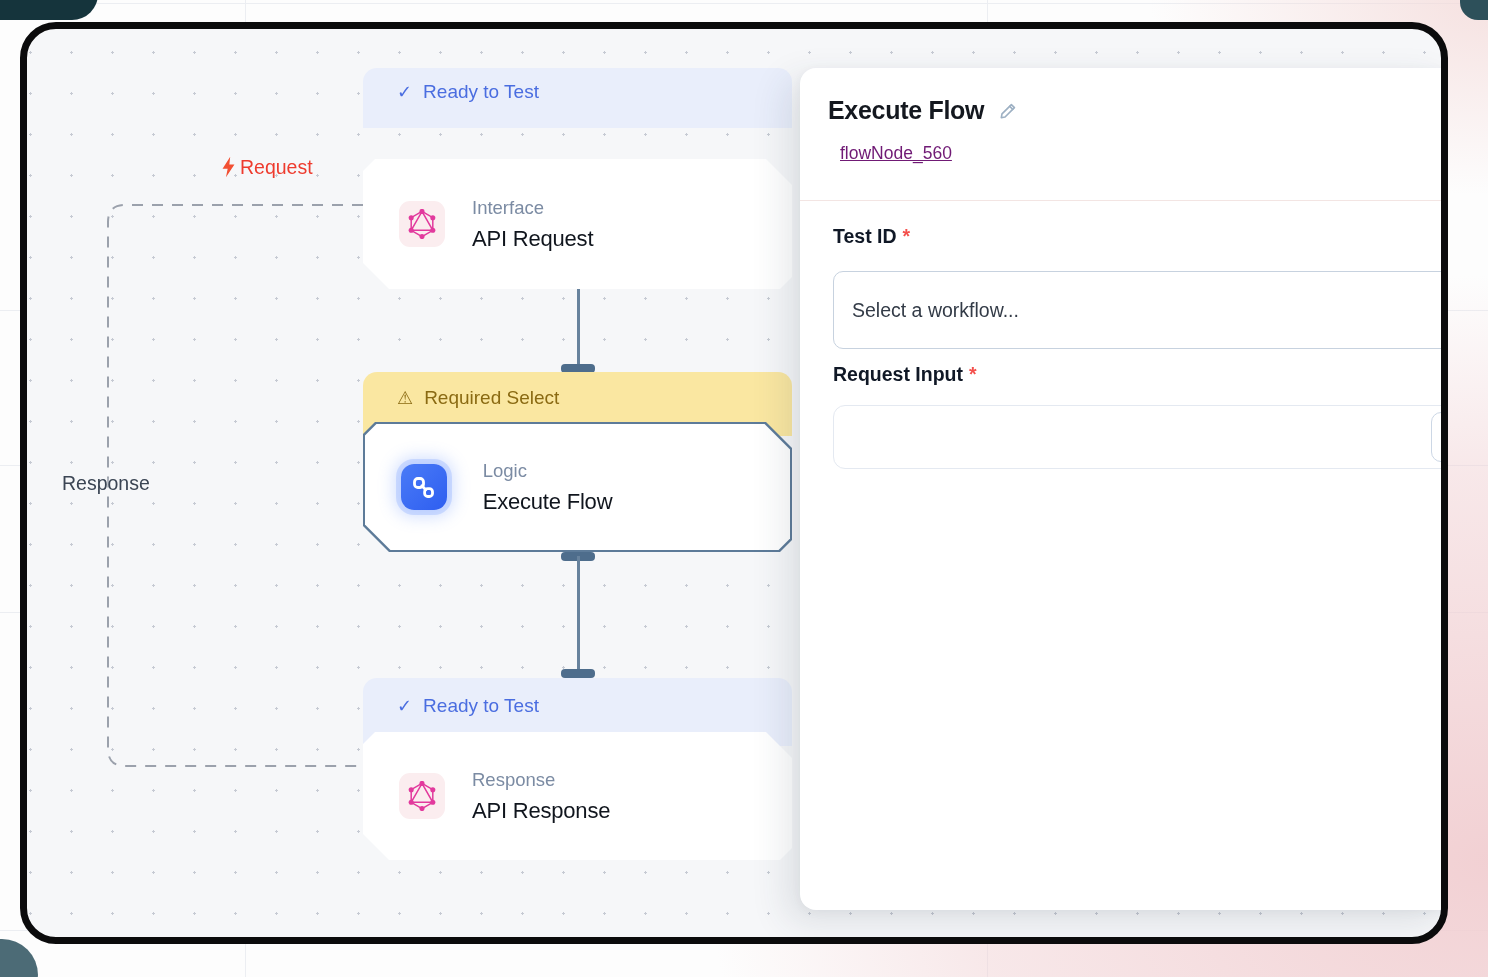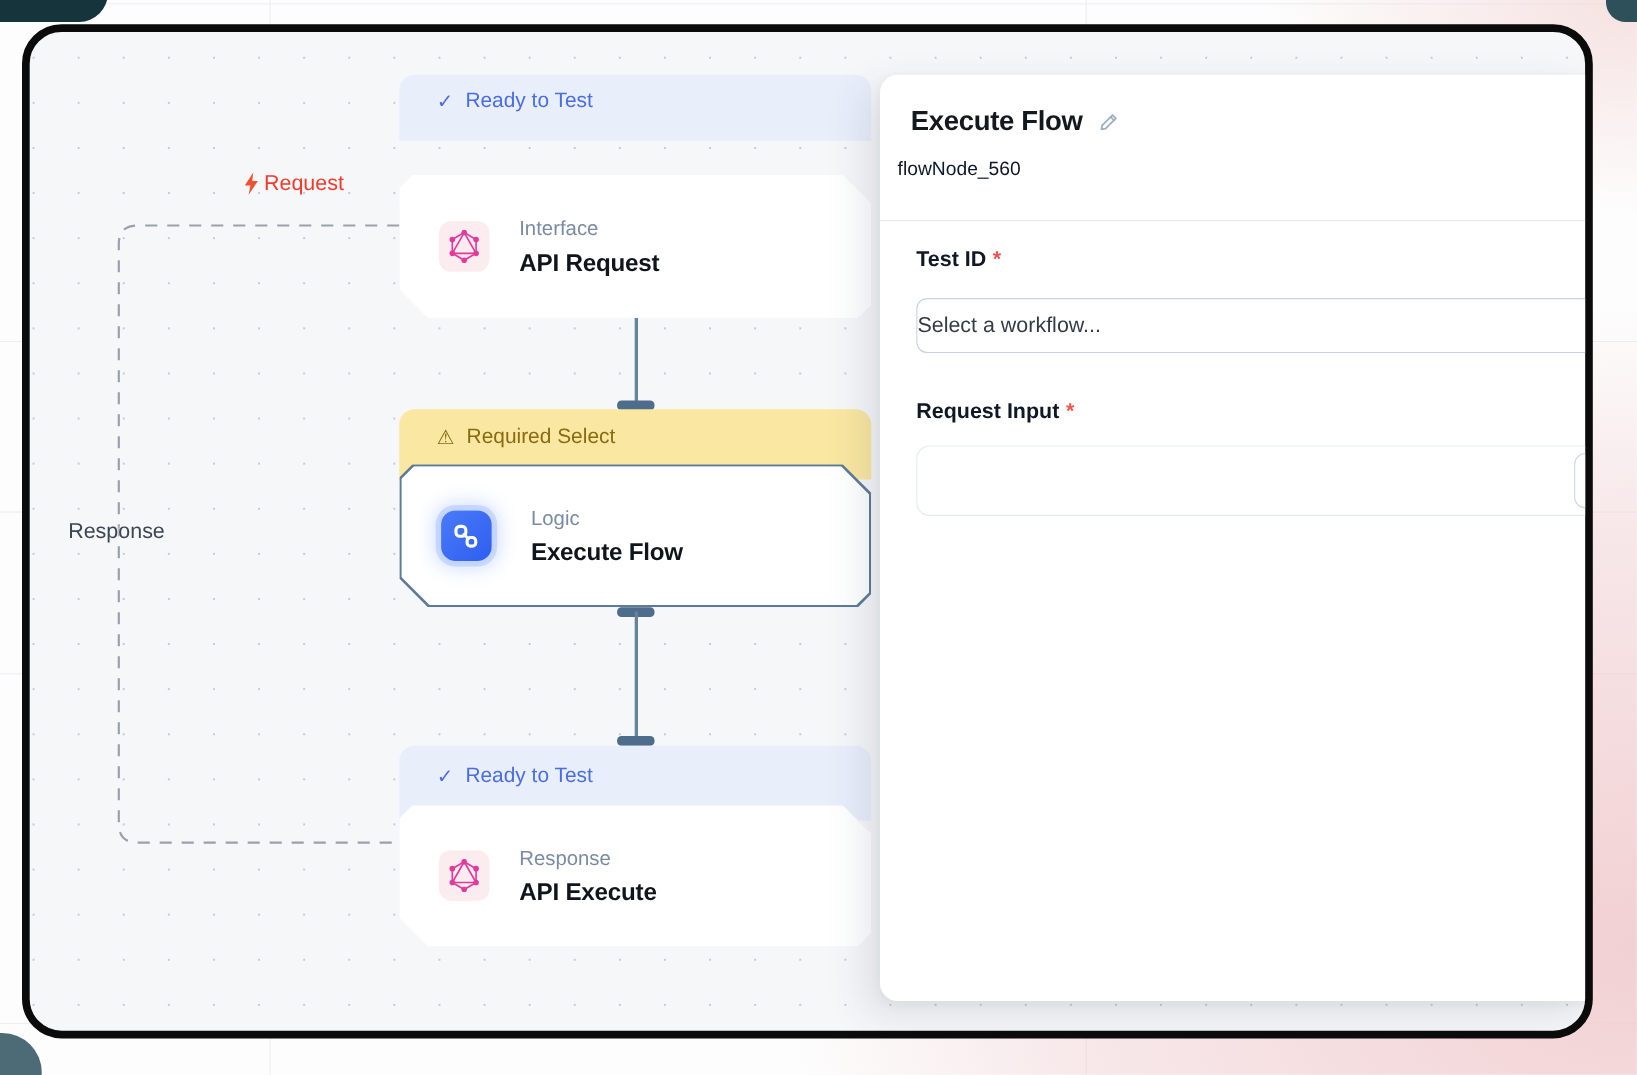--- a/index.html
+++ b/index.html
@@ -74,39 +74,39 @@
   .node2 .card-inner { inset:1.7px;gap:36px; }
 
   .n-icon { width:46px; height:46px; border-radius:11px; display:flex; align-items:center; justify-content:center; flex:0 0 auto; }
   .n-icon.pink { background:#fbedef; }
   .n-icon.pink svg { width:30px; height:30px; }
   .n-icon.blue { background:linear-gradient(135deg,#4a7bf7,#2e5ef0); border-radius:13px;
     box-shadow:0 0 0 5px rgba(95,140,255,.22), 0 0 16px 7px rgba(95,140,255,.28); }
   .n-icon.blue svg { width:27px; height:27px; }
 
   .n-text .cat { font-size:18.5px; color:#7b8ba3; margin-bottom:7px; }
-  .n-text .ttl { font-size:22px; font-weight:700; color:#10151d; letter-spacing:-0.2px; }
+  .n-text .ttl { font-size:22px; font-weight:400; color:#10151d; letter-spacing:-0.2px; }
 
   
   .panel { position:absolute; left:773px; top:39px; width:655px; height:842px; background:#ffffff;
     border-radius:16px; box-shadow:-14px 12px 36px rgba(45,55,75,.12), 0 2px 10px rgba(45,55,75,.05); z-index:10; }
   .p-head { position:absolute; left:28px; top:28px; display:flex; align-items:center; gap:13px; }
   .p-head h1 { font-size:25px; font-weight:600; color:#14181f; letter-spacing:-0.3px; }
   .pencil { display:flex; cursor:pointer; }
   .pencil svg { width:23px; height:23px; }
-  .node-id { position:absolute; left:16px; top:75px; font-size:17.5px; color:#0f172a; }
+  .node-id { position:absolute; left:40px; top:75px; font-size:17.5px; color:#701a75;text-decoration:underline; }
   .divider { position:absolute; left:0; right:0; top:132px; height:1px; background:#f3e5e3; }
 
   .f-label { position:absolute; left:33px; font-size:19.5px; font-weight:600; color:#101826; }
   .f-label .req { color:#f4504c; margin-left:6px; font-weight:600; }
   .f-label.l1 { top:157px; }
   .f-label.l2 { top:295px;text-align:center; }
 
-  .select { position:absolute; left:33px; right:-6px; top:203px; height:50px; background:#fff;
-    border:1.5px solid #c7d2df; border-radius:10px; display:flex; align-items:center; 
+  .select { position:absolute; left:33px; right:-6px; top:203px; height:78px; background:#fff;
+    border:1.5px solid #c7d2df; border-radius:10px; display:flex; align-items:center; padding-left:18px;
     font-size:19.5px; color:#333b47; cursor:pointer; }
 
   .input-wrap { position:absolute; left:33px; right:-6px; top:337px; height:64px; }
   .req-input { position:absolute; inset:0; border:1.4px solid #e4e9f1; border-radius:12px; background:#fff; cursor:text; }
   .expand-btn { position:absolute; top:7px; left:calc(100% - 30px); width:46px; height:50px; background:#fff;
     border:1.4px solid #ccd7e5; border-radius:10px; color:#8198c5; font-size:19px; font-weight:600;
     font-family:"Liberation Sans",sans-serif; display:flex; align-items:center; justify-content:center; cursor:pointer; }
 </style>
 </head>
 <body>
@@ -219,21 +219,21 @@
                   <circle cx="86" cy="29" r="8.5"></circle>
                   <circle cx="86" cy="71" r="8.5"></circle>
                 <circle cx="50" cy="92" r="8.5"></circle>
                   <circle cx="14" cy="71" r="8.5"></circle>
                   <circle cx="14" cy="29" r="8.5"></circle>
               </g>
             </svg>
           </div>
           <div class="n-text">
             <div class="cat">Response</div>
-            <div class="ttl">API Execute</div>
+            <div class="ttl">API Response</div>
           </div>
         </div>
       </div>
     </div>
   </div>
 
   <aside class="panel">
     <div class="p-head">
       <h1>Execute Flow</h1>
       <span class="pencil">

